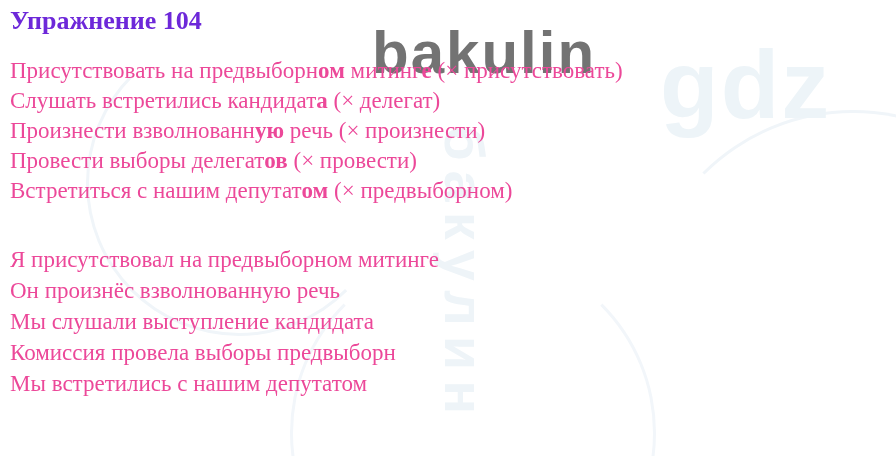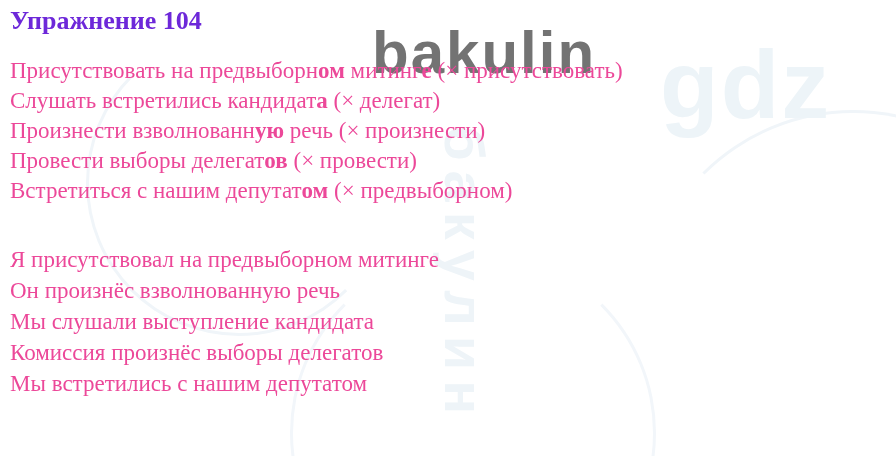--- a/index.html
+++ b/index.html
@@ -144,18 +144,18 @@
       <p class="line"><span>Слушать встретились кандидат</span><b>а</b><span></span><b></b><span> (× делегат)</span></p>
       <p class="line"><span>Произнести взволнованн</span><b>ую</b><span> речь</span><b></b><span> (× произнести)</span></p>
       <p class="line"><span>Провести выборы делегат</span><b>ов</b><span></span><b></b><span> (× провести)</span></p>
       <p class="line"><span>Встретиться с нашим депутат</span><b>ом</b><span></span><b></b><span> (× предвыборном)</span></p>
     </div>
 
     <div class="block block-two">
       <p class="line">Я присутствовал на предвыборном митинге</p>
       <p class="line">Он произнёс взволнованную речь</p>
       <p class="line">Мы слушали выступление кандидата</p>
-      <p class="line">Комиссия произнёс выборы делегатов</p>
+      <p class="line">Комиссия провела выборы предвыборн</p>
       <p class="line">Мы встретились с нашим депутатом</p>
     </div>
 
   </div>
 </div>
 
 </body></html>

